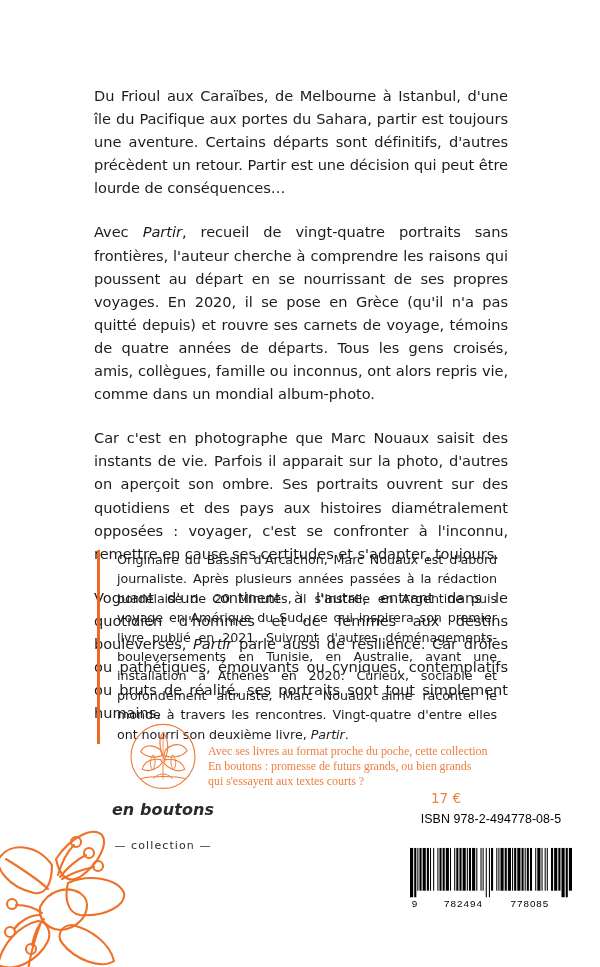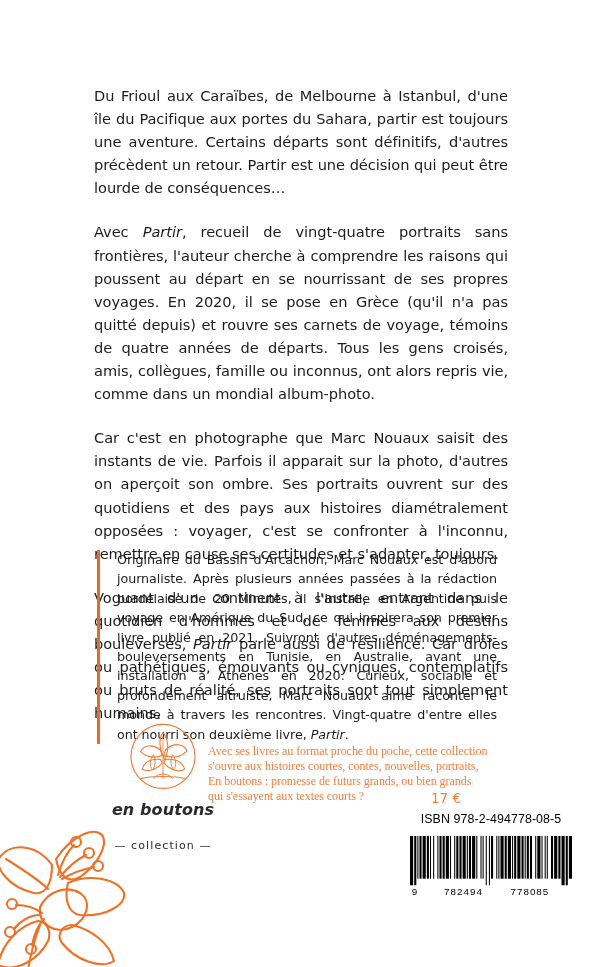--- a/index.html
+++ b/index.html
@@ -100,21 +100,21 @@
     left: 410px; top: 812px;
     width: 162px;
     background: #ffffff;
     text-align: center;
   }
   .isbn-text {
     font-family: "Liberation Sans", sans-serif;
     font-size: 12.4px;
     color: #000;
     letter-spacing: 0.1px;
-    margin-bottom: 3px;
+    margin-bottom: 15px;
     text-align: center;
   }
   .barcode-wrap { width: 162px; }
 
   
   .flower {
     position: absolute;
     left: -6px; bottom: -4px;
     width: 132px; height: 150px;
     pointer-events: none;
@@ -157,21 +157,20 @@
       <path d="M50 52 L50 76 M50 70 C44 70 40 73 38 76 M50 70 C56 70 60 73 62 76" fill="none" stroke="#ee7b37" stroke-width="1.2"></path>
 
       <path d="M22 76 C34 72 66 72 78 76" fill="none" stroke="#ee7b37" stroke-width="1.3"></path>
     </svg>
     <div class="logo-name">en boutons</div>
     <div class="logo-sub">— collection —</div>
   </div>
 
   <div class="collection-note" id="collection-note">
       <div>Avec ses livres au format proche du poche, cette collection</div>
-      <div>s'ouvre aux histoires courtes, contes, nouvelles, portraits,</div>
       <div>En boutons : promesse de futurs grands, ou bien grands</div>
       <div>qui s'essayent aux textes courts ?</div>
     </div>
 
   <div class="price">17 €</div>
 
   <div class="isbn-box">
     <div class="isbn-text">ISBN 978-2-494778-08-5</div>
     <div class="barcode-wrap" id="barcode"><svg viewBox="0 0 197.1 78" width="162" height="78">
           <rect x="0.00" y="0" width="3.84" height="60" fill="#000"></rect>

